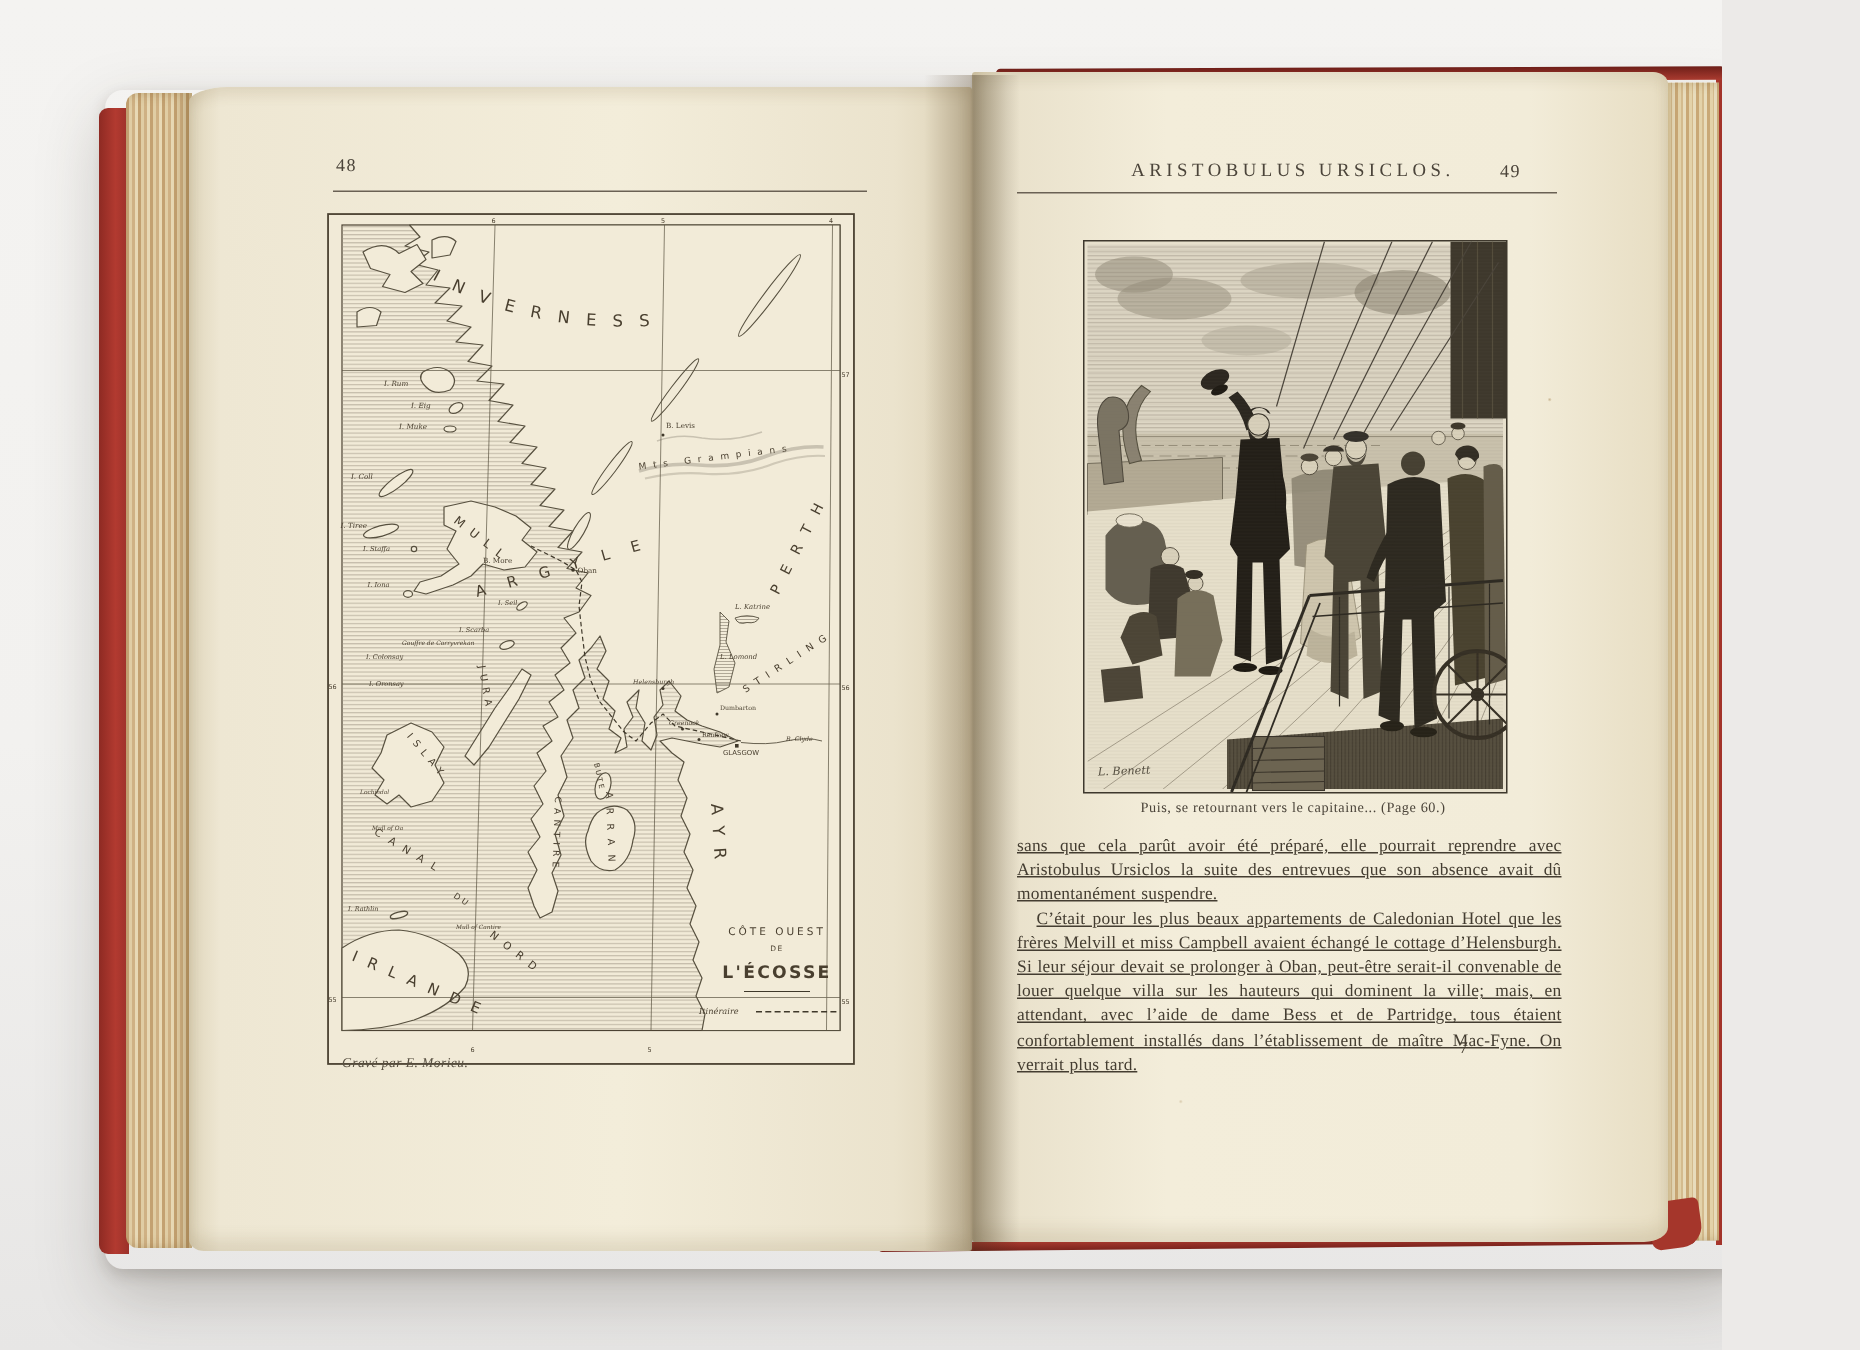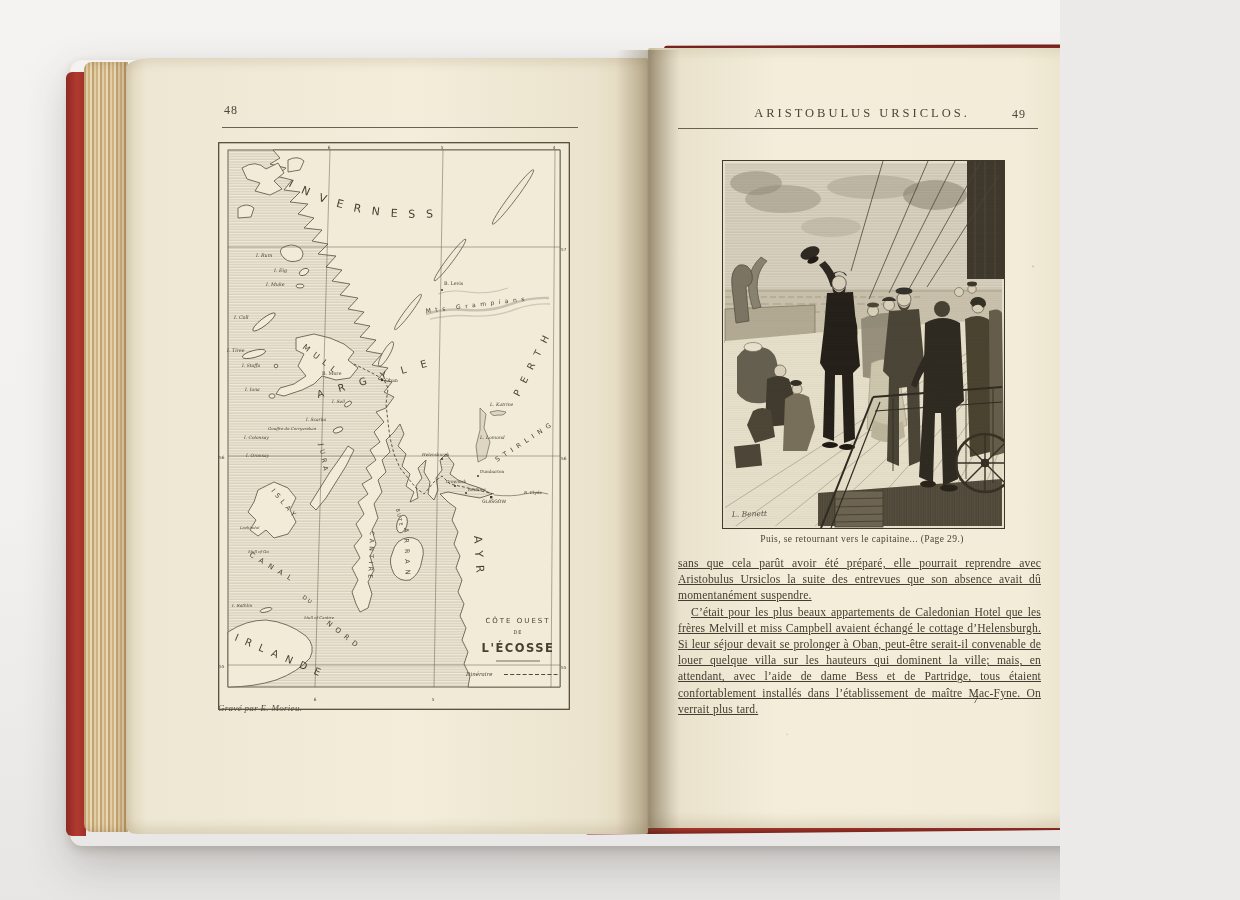--- a/index.html
+++ b/index.html
@@ -1,16 +1,16 @@
 <!DOCTYPE html>
 <html><head>
 <meta charset="utf-8">
 <style>
   html,body{margin:0;padding:0;background:#eceae8;}
-  .stage{position:relative;width:1060px;height:900px;overflow:hidden;
+  .stage{position:relative;width:1148px;height:900px;overflow:hidden;
     background:linear-gradient(180deg,#f4f3f1 0%,#f2f1ef 55%,#e7e6e5 100%);
     font-family:"Liberation Serif",serif;}
   .stage *{position:absolute;box-sizing:border-box;}
   
   .book-shadow{left:70px;top:60px;width:1095px;height:786px;border-radius:12px;
     box-shadow:0 18px 45px rgba(60,50,40,.25), 0 4px 10px rgba(60,50,40,.18);}
   .cover-left{left:66px;top:72px;width:20px;height:764px;border-radius:6px 0 0 6px;
     background:linear-gradient(90deg,#8e2a23,#b23a30 55%,#9c312a);}
   .cover-right{left:1144px;top:50px;width:16px;height:780px;border-radius:0 4px 4px 0;
     background:linear-gradient(90deg,#a9362c,#8c2a22);}
@@ -39,21 +39,21 @@
       radial-gradient(circle 2px at 83% 28%, rgba(140,100,40,.4), transparent 70%),
       radial-gradient(circle 2px at 30% 88%, rgba(140,100,40,.25), transparent 70%),
       linear-gradient(90deg,#d8cdaf 0,#e9e1cb 5%,#f3edda 28%,#f2ecd9 80%,#e7ddc2 100%),#f1ead8;
     box-shadow:inset 0 6px 8px rgba(120,100,60,.1), inset 0 -8px 10px rgba(120,100,60,.14);}
   .gutter{left:616px;top:50px;width:64px;height:784px;
     background:linear-gradient(90deg,rgba(90,70,40,0) 0%,rgba(90,70,40,.30) 48%,rgba(60,45,25,.36) 52%,rgba(90,70,40,0) 100%);}
   
   .folio{font-size:12px;color:#4b443a;letter-spacing:1px;}
   .running-title{font-size:12.5px;color:#4b443a;letter-spacing:3px;white-space:nowrap;}
   .head-rule{height:1px;background:#6a6154;}
-  .credit{font-style:italic;font-size:9px;color:#574f41;letter-spacing:.3px;}
+  .credit{font-style:italic;font-size:9px;color:#574f41;letter-spacing:.3px;padding-left:10px;}
   .caption{font-size:9.5px;color:#4b443a;letter-spacing:.4px;white-space:nowrap;}
   .bodytext{left:30px;top:508px;width:363px;color:#443d31;font-size:11.6px;
     line-height:16.2px;text-align:justify;letter-spacing:.15px;word-spacing:.6px;position:absolute;text-decoration:underline;}
   .bodytext p{position:static;margin:0;}
   .bodytext p.indent{text-indent:13px;}
   .sigmark{font-size:11px;color:#443d31;}
   
   .map-label{font-family:"DejaVu Serif",serif;fill:#493f2f;}
   .map-label.sans{font-family:"DejaVu Sans",sans-serif;}
   .it{font-style:italic}.bd{font-weight:bold}
@@ -224,21 +224,21 @@
           <text font-size="4.3" fill="#493f2f" x="343" y="109" class="map-label sans">57</text>
           <text font-size="4.3" fill="#493f2f" x="343" y="318" class="map-label sans">56</text>
           <text font-size="4.3" fill="#493f2f" x="343" y="527" class="map-label sans">55</text>
         </g>
     </svg>
     <div class="credit" style="left:92px;top:645px;">Gravé par E. Morieu.</div>
   </div>
 
   <div class="page page-right">
     <div class="running-title" style="left:0;top:58px;width:428px;text-align:center;">ARISTOBULUS URSICLOS.</div>
-    <div class="folio" style="left:364px;top:59px;">49</div>
+    <div class="folio" style="left:352px;top:59px;">49</div>
     <div class="head-rule" style="left:30px;top:80px;width:360px;"></div>
 
     <div class="illu-frame" style="left:74px;top:112px;width:283px;height:369px;">
       <svg width="281" height="367" viewBox="0 0 281 367" style="left:0;top:0;">
         <defs>
           <pattern id="skyln" width="4" height="2.8" patternUnits="userSpaceOnUse">
             <line x1="0" y1="1" x2="4" y2="1" stroke="#a49c8a" stroke-width="0.4"></line>
           </pattern>
           <pattern id="llgrave" width="4" height="2.2" patternUnits="userSpaceOnUse">
             <line x1="0" y1="1" x2="4" y2="1" stroke="#6b6456" stroke-width="0.35"></line>
@@ -387,21 +387,21 @@
           <line x1="233" y1="302" x2="291" y2="302" stroke-width="1.4"></line>
           <line x1="241" y1="281" x2="283" y2="323" stroke-width="1.4"></line>
           <line x1="241" y1="323" x2="283" y2="281" stroke-width="1.4"></line>
         </g>
 
         <rect x="2" y="2" width="277" height="363" fill="url(#llgrave)" opacity=".16"></rect>
         <text class="illu-sig" x="9" y="356" font-size="7.5" fill="#544e40" transform="rotate(-2 9 356)">L. Benett</text>
       </svg>
     </div>
 
-    <div class="caption" style="left:0;top:486px;width:428px;text-align:center;">Puis, se retournant vers le capitaine... (Page 29.)</div>
+    <div class="caption" style="left:0;top:486px;width:428px;text-align:center;">Puis, se retournant vers le capitaine... (Page 60.)</div>
 
     <div class="bodytext">
       <p>sans que cela parût avoir été préparé, elle pourrait reprendre avec Aristobulus Ursiclos la suite  des entrevues que son absence avait dû momentanément suspendre.</p>
       <p class="indent">C’était pour les plus beaux appartements de Caledonian Hotel que les frères Melvill et miss Campbell avaient échangé le cottage d’Helensburgh. Si leur séjour devait se prolonger à Oban, peut-être serait-il convenable de louer quelque villa sur les hauteurs qui dominent la ville; mais, en attendant, avec l’aide de dame Bess et de Partridge, tous étaient confortablement installés dans l’établissement de maître Mac-Fyne. On verrait plus tard.</p>
     </div>
     <div class="sigmark" style="left:325px;top:645px;">7</div>
   </div>
 
   <div class="gutter"></div>
 </div>

